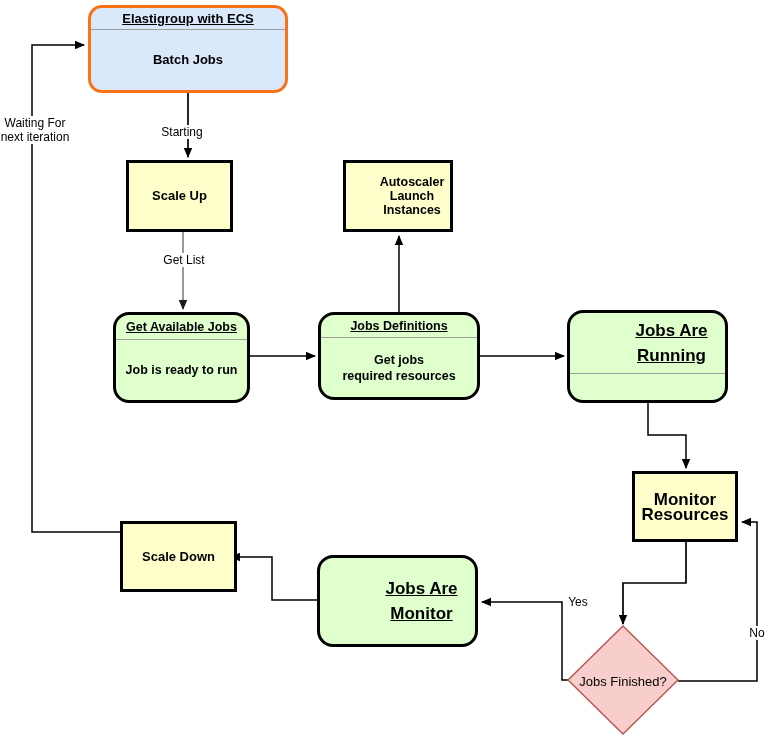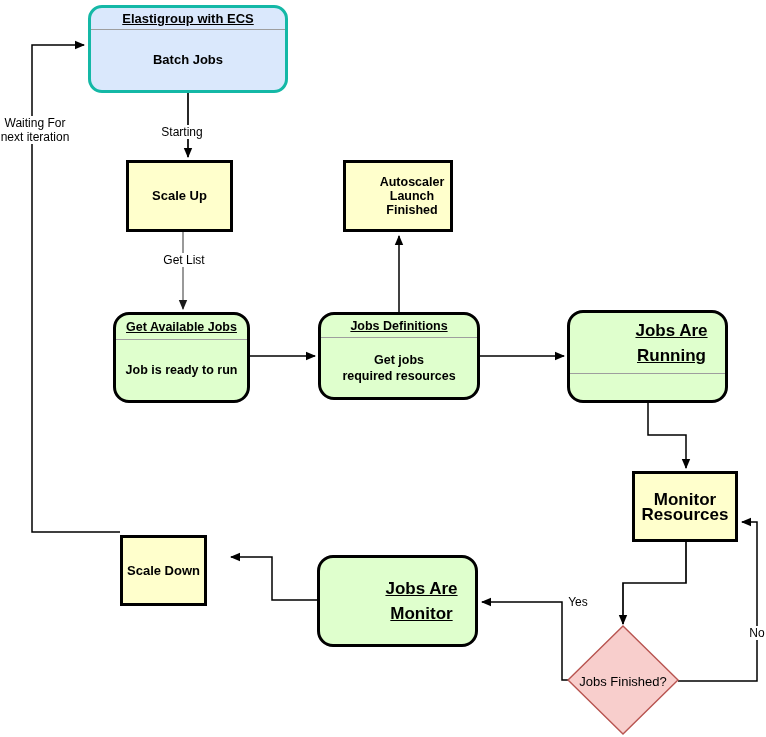--- a/index.html
+++ b/index.html
@@ -4,21 +4,21 @@
 <style>
   html,body{margin:0;padding:0;background:#ffffff;}
   #canvas{
     position:relative;width:766px;height:737px;background:#ffffff;
     font-family:"Liberation Sans",sans-serif;color:#000;overflow:hidden;
   }
   #edges{position:absolute;left:0;top:0;width:766px;height:737px;}
   .node{position:absolute;box-sizing:border-box;display:flex;flex-direction:column;}
   .yellow{background:#ffffcc;border:3px solid #000;}
   .green{background:#dfffcd;border:3px solid #000;border-radius:16px;}
-  .blue{background:#dae8fc;border:3px solid #14b8a6;border-radius:14px;}
+  .blue{background:#dae8fc;border:3px solid #f97316;border-radius:14px;}
   .node-header{
     display:flex;align-items:center;justify-content:center;
     font-weight:bold;text-decoration:underline;font-size:13px;
     border-bottom:1px solid #9e9e9e;
   }
   .node-body{flex:1;display:flex;flex-direction:column;align-items:center;justify-content:center;
     font-weight:bold;font-size:13px;text-align:center;line-height:16px;}
   .big-title{font-size:17px;line-height:25px;font-weight:bold;text-decoration:underline;text-align:center;padding-left:48px;}
   .center-label{flex:1;display:flex;flex-direction:column;align-items:center;justify-content:center;
     font-weight:bold;font-size:13px;text-align:center;line-height:15px;}
@@ -65,21 +65,21 @@
   </div>
 
   <div class="node yellow" style="left:126px;top:160px;width:107px;height:72px;">
     <div class="node-body">Scale Up</div>
   </div>
 
   <div class="node yellow" style="left:343px;top:160px;width:110px;height:72px;">
     <div class="center-label" style="font-size:12.5px;line-height:14px;padding-left:28px;">
       <div>Autoscaler</div>
       <div>Launch</div>
-      <div>Finished</div>
+      <div>Instances</div>
     </div>
   </div>
 
   <div class="node green" style="left:113px;top:312px;width:137px;height:91px;">
     <div class="node-header" style="height:24px;font-size:12.5px;">Get Available Jobs</div>
     <div class="node-body" style="font-size:12.5px;">Job is ready to run</div>
   </div>
 
   <div class="node green" style="left:318px;top:312px;width:162px;height:88px;">
     <div class="node-header" style="height:22px;font-size:12.5px;">Jobs Definitions</div>
@@ -104,21 +104,21 @@
     </div>
   </div>
 
   <div class="node green" style="left:317px;top:555px;width:161px;height:92px;">
     <div class="node-body">
       <div class="big-title">Jobs Are</div>
       <div class="big-title">Monitor</div>
     </div>
   </div>
 
-  <div class="node yellow" style="left:120px;top:521px;width:87px;height:71px;margin-top:14px;">
+  <div class="node yellow" style="left:120px;top:521px;width:117px;height:71px;">
     <div class="node-body">Scale Down</div>
   </div>
 
   <div class="diamond-label" style="left:623px;top:681px;">Jobs Finished?</div>
 
   <div class="edge-label" style="left:182px;top:132px;">Starting</div>
   <div class="edge-label" style="left:184px;top:260px;">Get List</div>
   <div class="edge-label" style="left:35px;top:130px;">
     <div>Waiting For</div>
     <div>next iteration</div>

